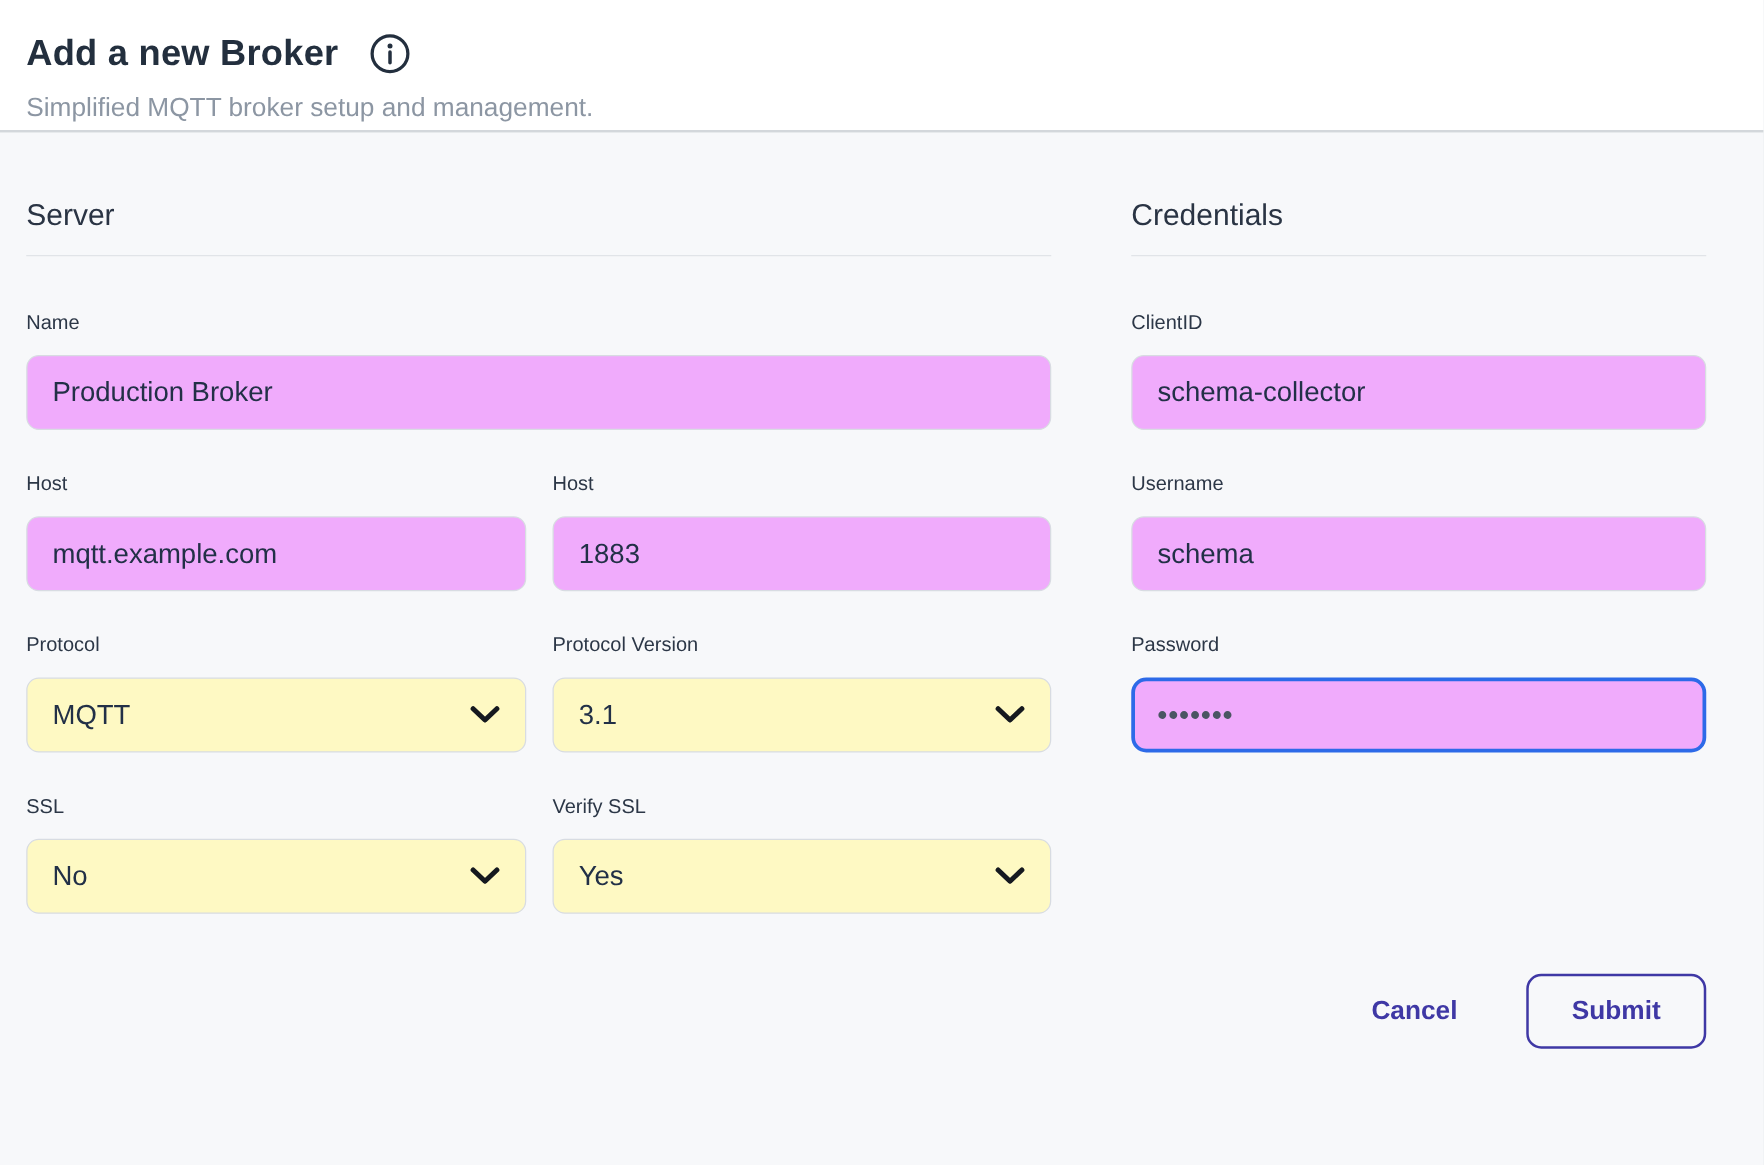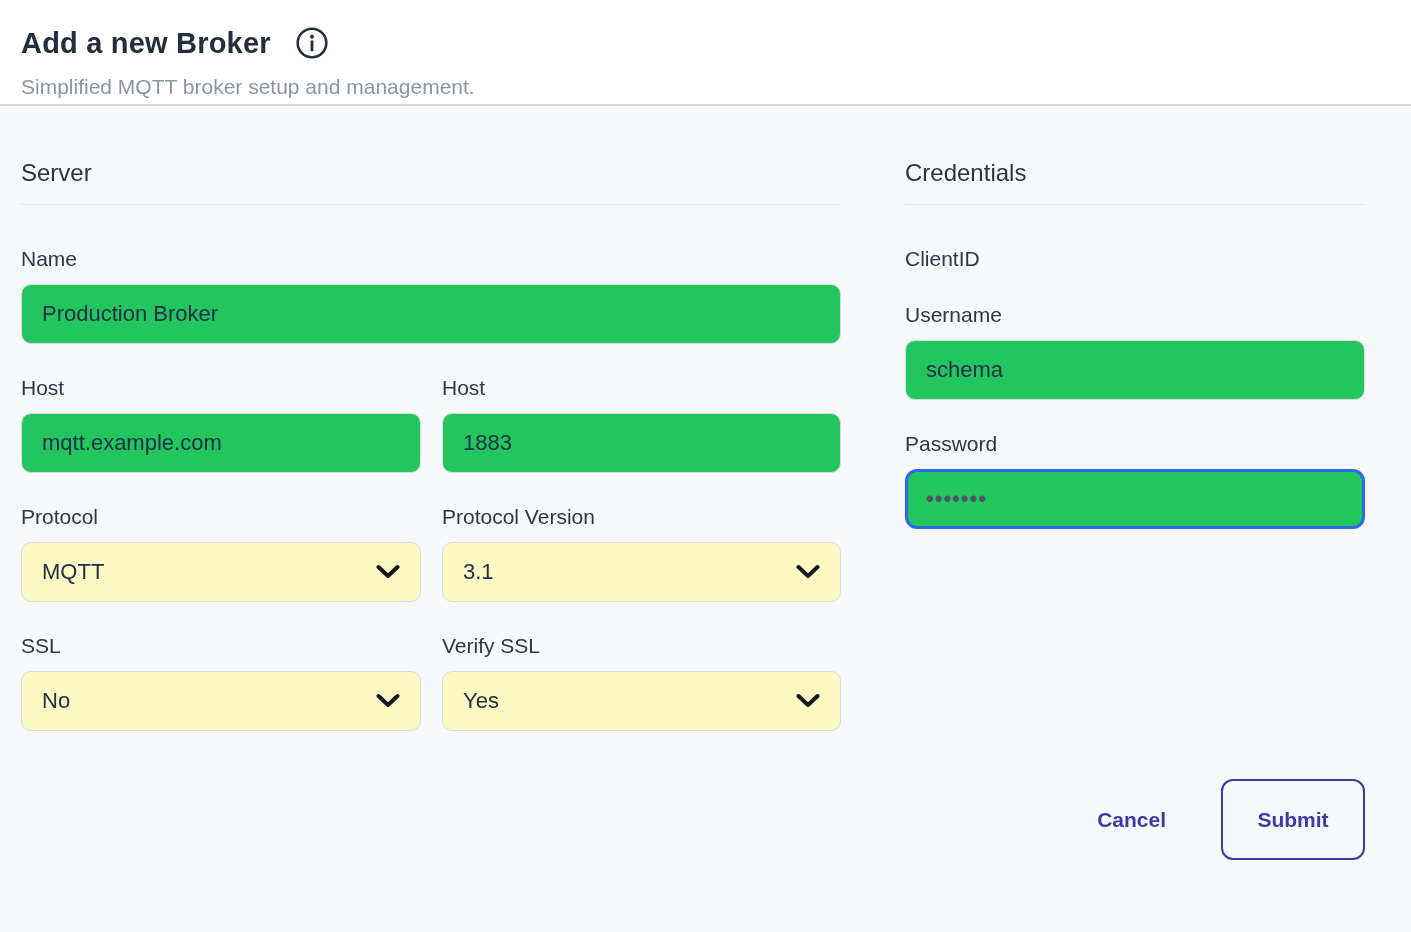--- a/index.html
+++ b/index.html
@@ -73,30 +73,30 @@
   .field { margin-top: 42px; }
   .field ~ .field, .field-row ~ .field { margin-top: 32px; }
   .field-row {
     display: grid;
     grid-template-columns: 400px 1fr;
     column-gap: 21px;
     margin-top: 32px;
   }
   .field-label {
     display: block;
-    font-size: 21px;
+    font-size: 16px;
     line-height: 24px;
     color: #2c3747;
     margin-bottom: 13px;
   }
 
   .text-input {
     width: 100%;
     height: 60px;
-    background: #22c55e;
+    background: #f0abfc;
     border: 1px solid #d8dce2;
     border-radius: 10px;
     padding: 0 20px;
     font-family: "Liberation Sans", sans-serif;
     font-size: 22px;
     color: #223047;
     outline: none;
   }
   .text-input.focused {
     border: 3px solid #2d6ae8;
@@ -143,21 +143,21 @@
   .cancel-button {
     background: none;
     border: none;
     font-family: "Liberation Sans", sans-serif;
     font-size: 21px;
     font-weight: 700;
     color: #3f38a5;
     cursor: pointer;
   }
   .submit-button {
-    height: 81px;
+    height: 60px;
     min-width: 144px;
     padding: 0 34px;
     background: transparent;
     border: 2px solid #3f38a5;
     border-radius: 12px;
     font-family: "Liberation Sans", sans-serif;
     font-size: 21px;
     font-weight: 700;
     color: #3f38a5;
     cursor: pointer;
@@ -247,20 +247,21 @@
           </div>
         </div>
       </section>
 
       <section class="col-credentials">
         <h2 class="section-heading">Credentials</h2>
         <hr class="section-divider">
 
         <div class="field">
           <label class="field-label">ClientID</label>
+          <input class="text-input" type="text" value="schema-collector" style="">
         </div>
 
         <div class="field">
           <label class="field-label">Username</label>
           <input class="text-input" type="text" value="schema" style="">
         </div>
 
         <div class="field">
           <label class="field-label">Password</label>
           <input class="text-input password-input focused" type="text" autofocus="" value="•••••••" style="">

